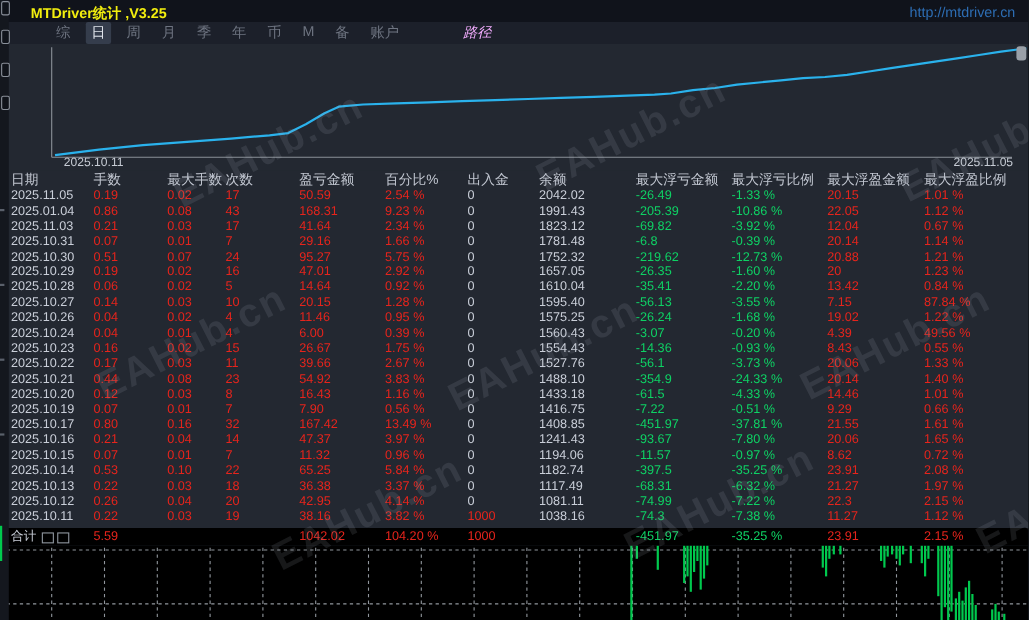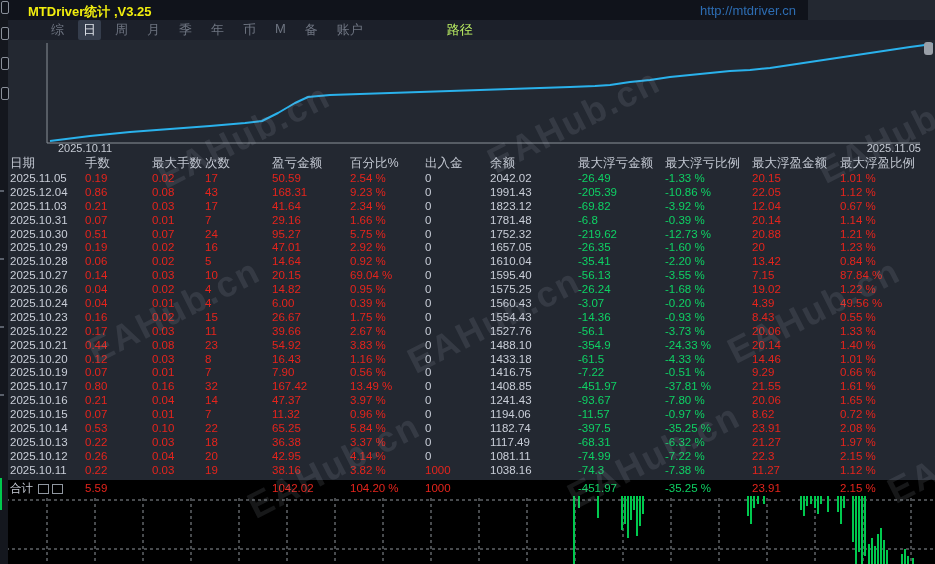--- a/index.html
+++ b/index.html
@@ -3,29 +3,29 @@
 <meta charset="utf-8">
 <style>
   html,body{margin:0;padding:0;background:#0c0e13;}
   .app{position:relative;width:935px;height:564px;overflow:hidden;
        font-family:"Liberation Sans","DejaVu Sans",sans-serif;background:#232831;}
   
   .left-strip{position:absolute;left:0;top:0;width:8px;height:564px;background:#14171e;z-index:4;}
   .edge-box{position:absolute;left:1px;width:6px;height:11px;border:1px solid #8a909a;border-radius:2px;background:#10131a;}
   .edge-tick{position:absolute;left:0;width:4px;height:2px;background:#5a606b;}
   
-  .titlebar{position:absolute;left:0;top:0;width:808px;height:20px;background:#10131b;z-index:2;}
+  .titlebar{position:absolute;left:0;top:0;width:935px;height:20px;background:#10131b;z-index:2;}
   .title{position:absolute;left:28px;top:3px;font-size:13px;font-weight:bold;color:#f2ee0e;}
   .url{position:absolute;right:12px;top:3px;font-size:13px;color:#2d6db3;text-decoration:none;}
   
   .menubar{position:absolute;left:0;top:20px;width:935px;height:20px;background:#1c202a;z-index:2;
            display:flex;align-items:center;padding-left:46px;box-sizing:border-box;}
   .menu-item{color:#6e7481;font-size:13px;padding:1px 5px;margin-right:9px;cursor:default;}
   .menu-item.active{background:#353d4c;color:#dfe3ea;border-radius:2px;}
-  .menu-path{color:#bef264;font-size:13px;margin-left:70px;}
+  .menu-path{color:#f0abfc;font-size:13px;margin-left:44px;font-style:italic;}
   
   .chart{position:absolute;left:0;top:40px;width:935px;height:115px;background:#232831;z-index:2;}
   .chart svg{position:absolute;left:0;top:0;}
   .date-label{position:absolute;font-size:11px;color:#c6cbd4;top:102px;}
   .date-label.left{left:58px;}
   .date-label.right{right:14px;}
   .scroll-thumb{position:absolute;right:2px;top:2px;width:9px;height:13px;background:#9aa0a8;border-radius:3px;}
   
   .table{position:absolute;left:0;top:155px;width:935px;height:341px;z-index:2;}
   .grid{display:grid;grid-template-columns:75px 67px 53px 67px 78px 75px 65px 88px 87px 87px 88px 1fr;
@@ -118,21 +118,21 @@
           <span class="red">50.59</span>
           <span class="red">2.54 %</span>
           <span class="silver">0</span>
           <span class="silver">2042.02</span>
           <span class="green">-26.49</span>
           <span class="green">-1.33 %</span>
           <span class="red">20.15</span>
           <span class="red">1.01 %</span>
         </div>
         <div class="trow grid">
-          <span class="silver">2025.12.04</span>
+          <span class="silver">2025.01.04</span>
           <span class="red">0.86</span>
           <span class="red">0.08</span>
           <span class="red">43</span>
           <span class="red">168.31</span>
           <span class="red">9.23 %</span>
           <span class="silver">0</span>
           <span class="silver">1991.43</span>
           <span class="green">-205.39</span>
           <span class="green">-10.86 %</span>
           <span class="red">22.05</span>
@@ -207,34 +207,34 @@
           <span class="green">-2.20 %</span>
           <span class="red">13.42</span>
           <span class="red">0.84 %</span>
         </div>
         <div class="trow grid">
           <span class="silver">2025.10.27</span>
           <span class="red">0.14</span>
           <span class="red">0.03</span>
           <span class="red">10</span>
           <span class="red">20.15</span>
-          <span class="red">69.04 %</span>
+          <span class="red">1.28 %</span>
           <span class="silver">0</span>
           <span class="silver">1595.40</span>
           <span class="green">-56.13</span>
           <span class="green">-3.55 %</span>
           <span class="red">7.15</span>
           <span class="red">87.84 %</span>
         </div>
         <div class="trow grid">
           <span class="silver">2025.10.26</span>
           <span class="red">0.04</span>
           <span class="red">0.02</span>
           <span class="red">4</span>
-          <span class="red">14.82</span>
+          <span class="red">11.46</span>
           <span class="red">0.95 %</span>
           <span class="silver">0</span>
           <span class="silver">1575.25</span>
           <span class="green">-26.24</span>
           <span class="green">-1.68 %</span>
           <span class="red">19.02</span>
           <span class="red">1.22 %</span>
         </div>
         <div class="trow grid">
           <span class="silver">2025.10.24</span>

